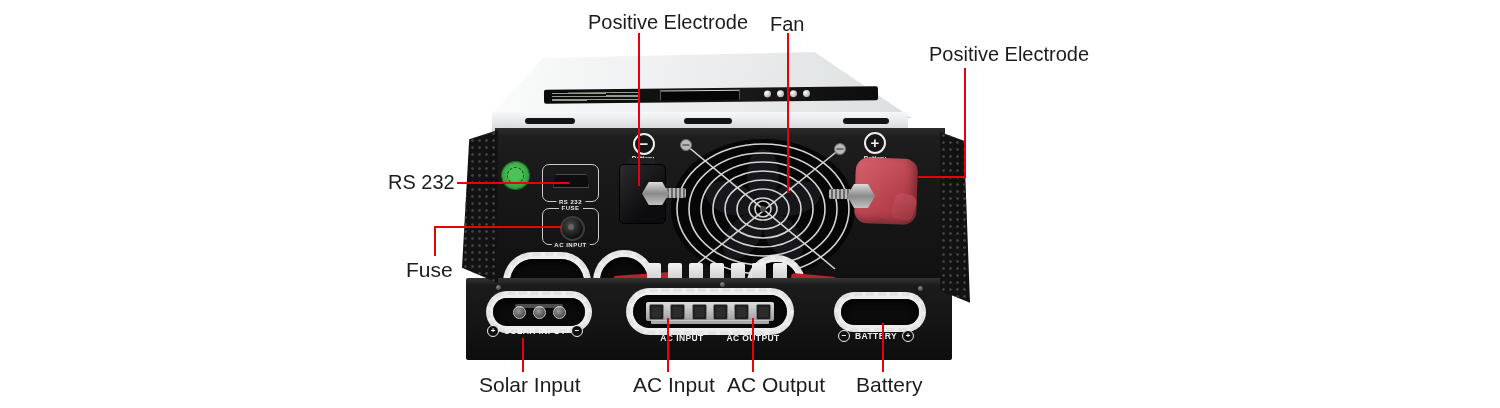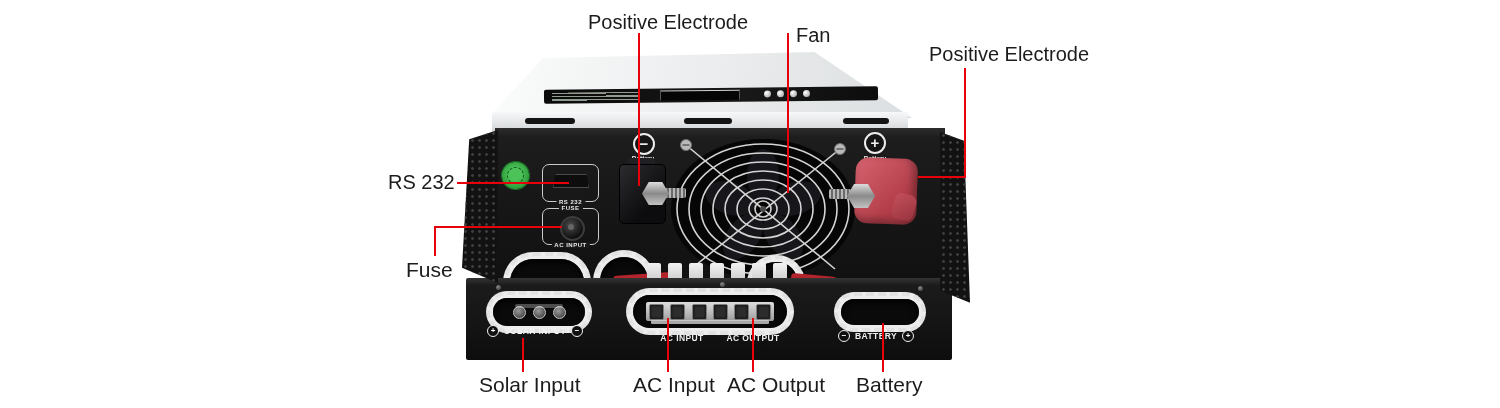--- a/index.html
+++ b/index.html
@@ -279,21 +279,21 @@
   <div class="leader h" style="left:918px;top:176px;width:48px;"></div>
   <div class="leader h" style="left:457px;top:182px;width:112px;"></div>
   <div class="leader h" style="left:434px;top:226px;width:128px;"></div>
   <div class="leader v" style="left:434px;top:226px;height:30px;"></div>
   <div class="leader v" style="left:522px;top:338px;height:34px;"></div>
   <div class="leader v" style="left:667px;top:318px;height:54px;"></div>
   <div class="leader v" style="left:752px;top:318px;height:54px;"></div>
   <div class="leader v" style="left:882px;top:323px;height:49px;"></div>
 
   <div class="callout" style="left:588px;top:11px;">Positive Electrode</div>
-  <div class="callout" style="left:770px;top:24px;margin-left:26px;">Fan</div>
+  <div class="callout" style="left:770px;top:13px;">Fan</div>
   <div class="callout" style="left:897px;top:43px;margin-left:32px;">Positive Electrode</div>
   <div class="callout" style="left:388px;top:171px;">RS 232</div>
   <div class="callout lg" style="left:406px;top:258px;">Fuse</div>
   <div class="callout lg" style="left:479px;top:373px;">Solar Input</div>
   <div class="callout lg" style="left:633px;top:373px;">AC Input</div>
   <div class="callout lg" style="left:727px;top:373px;">AC Output</div>
   <div class="callout lg" style="left:856px;top:373px;">Battery</div>
 
 </div>
 

